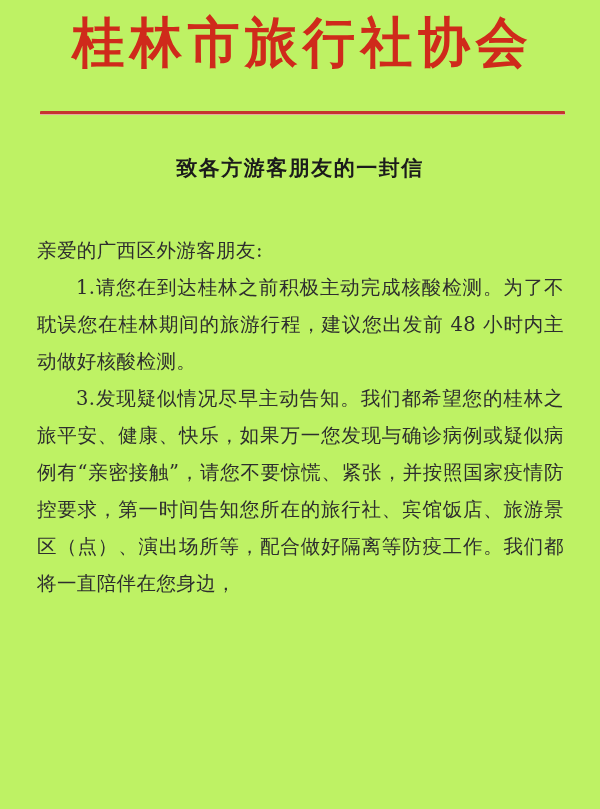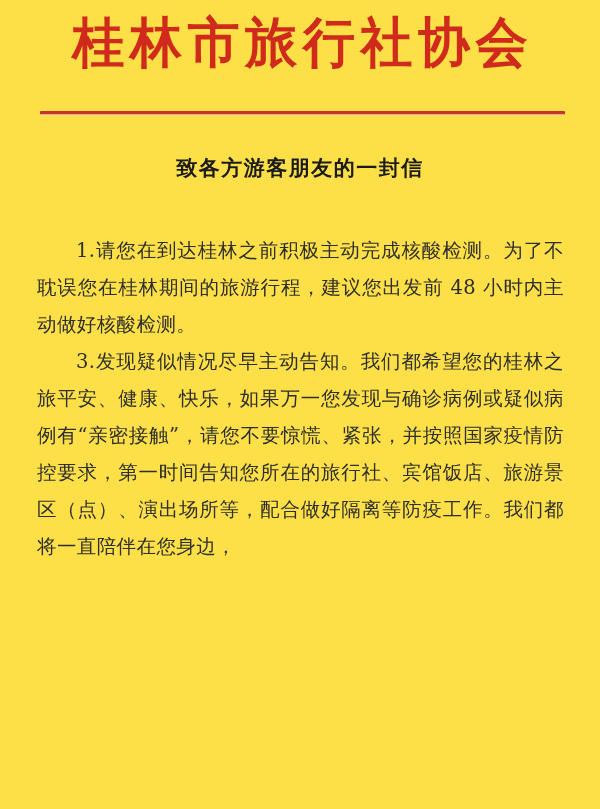--- a/index.html
+++ b/index.html
@@ -14,21 +14,21 @@
     overflow: hidden;
     position: relative;
     font-family: "DejaVu Serif", "Liberation Serif", serif;
     -webkit-font-smoothing: antialiased;
   }
 
   .page {
     position: relative;
     width: 600px;
     height: 809px;
-    background: #fde047;
+    background: #bef264;
     overflow: hidden;
   }
 
   
   .letterhead {
     position: absolute;
     top: 8px;
     left: 0;
     width: 600px;
     text-align: center;
@@ -116,17 +116,18 @@
 
   <div class="letterhead">
     <span class="letterhead-title">桂林市旅行社协会</span>
   </div>
 
   <div class="letterhead-rule"></div>
 
   <div class="doc-title">致各方游客朋友的一封信</div>
 
   <div class="body-block">
+    <p class="p-flush">亲爱的广西区外游客朋友:</p>
     <p class="p-indent">1.请您在到达桂林之前积极主动完成核酸检测。为了不耽误您在桂林期间的旅游行程，建议您出发前 48 小时内主动做好核酸检测。</p>
     <p class="p-indent">3.发现疑似情况尽早主动告知。我们都希望您的桂林之旅平安、健康、快乐，如果万一您发现与确诊病例或疑似病例有“亲密接触”，请您不要惊慌、紧张，并按照国家疫情防控要求，第一时间告知您所在的旅行社、宾馆饭店、旅游景区（点）、演出场所等，配合做好隔离等防疫工作。我们都将一直陪伴在您身边，</p>
   </div>
 
 </div>
 
 </body></html>

